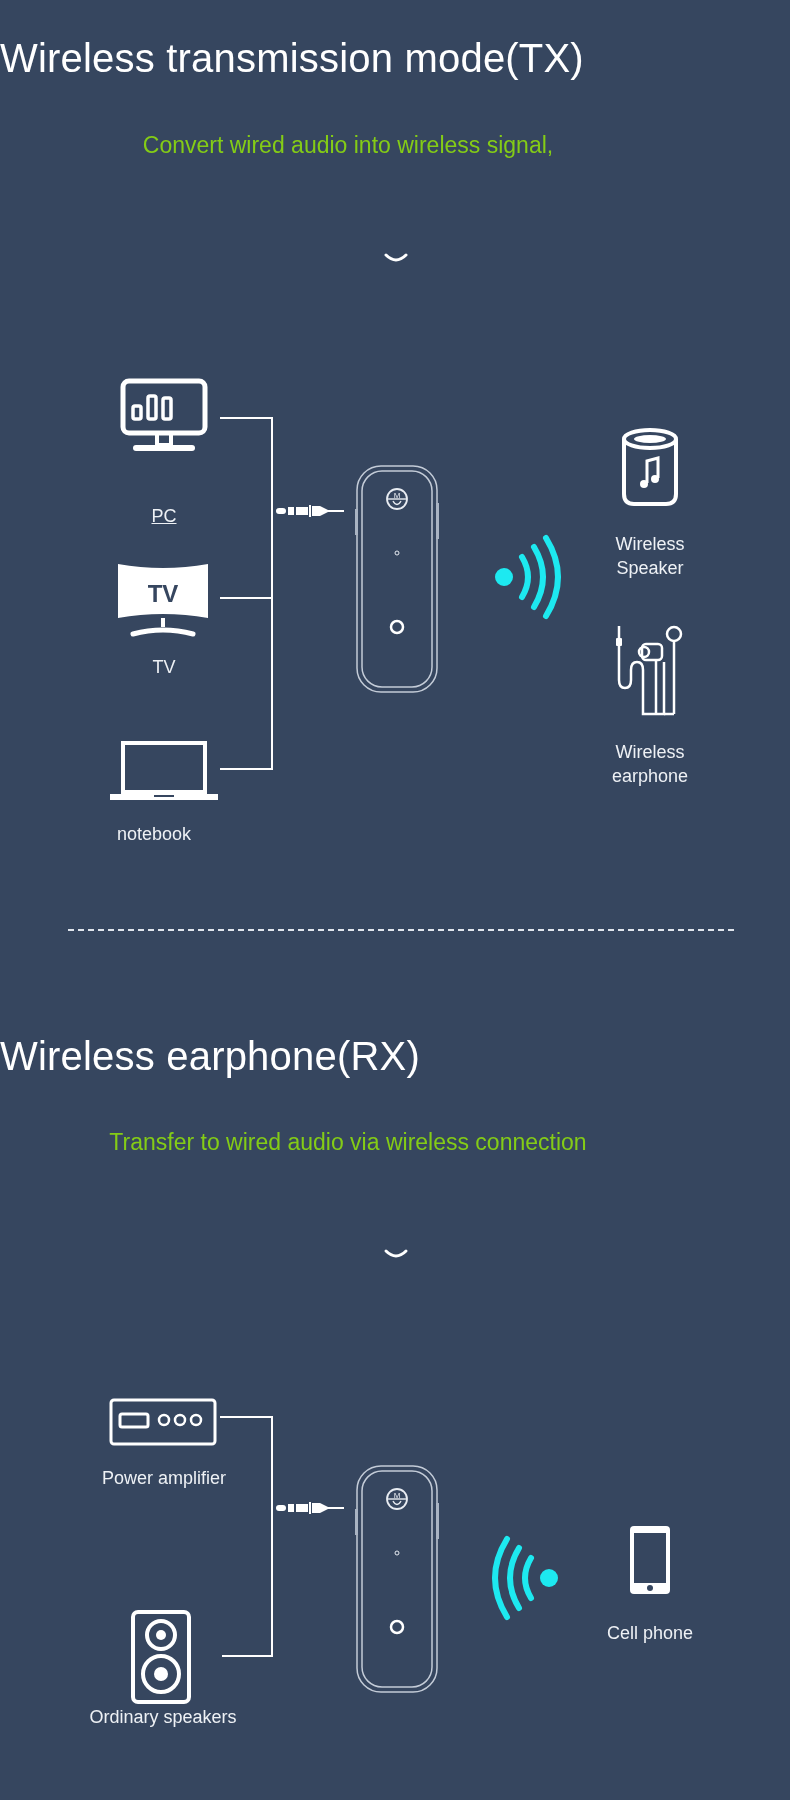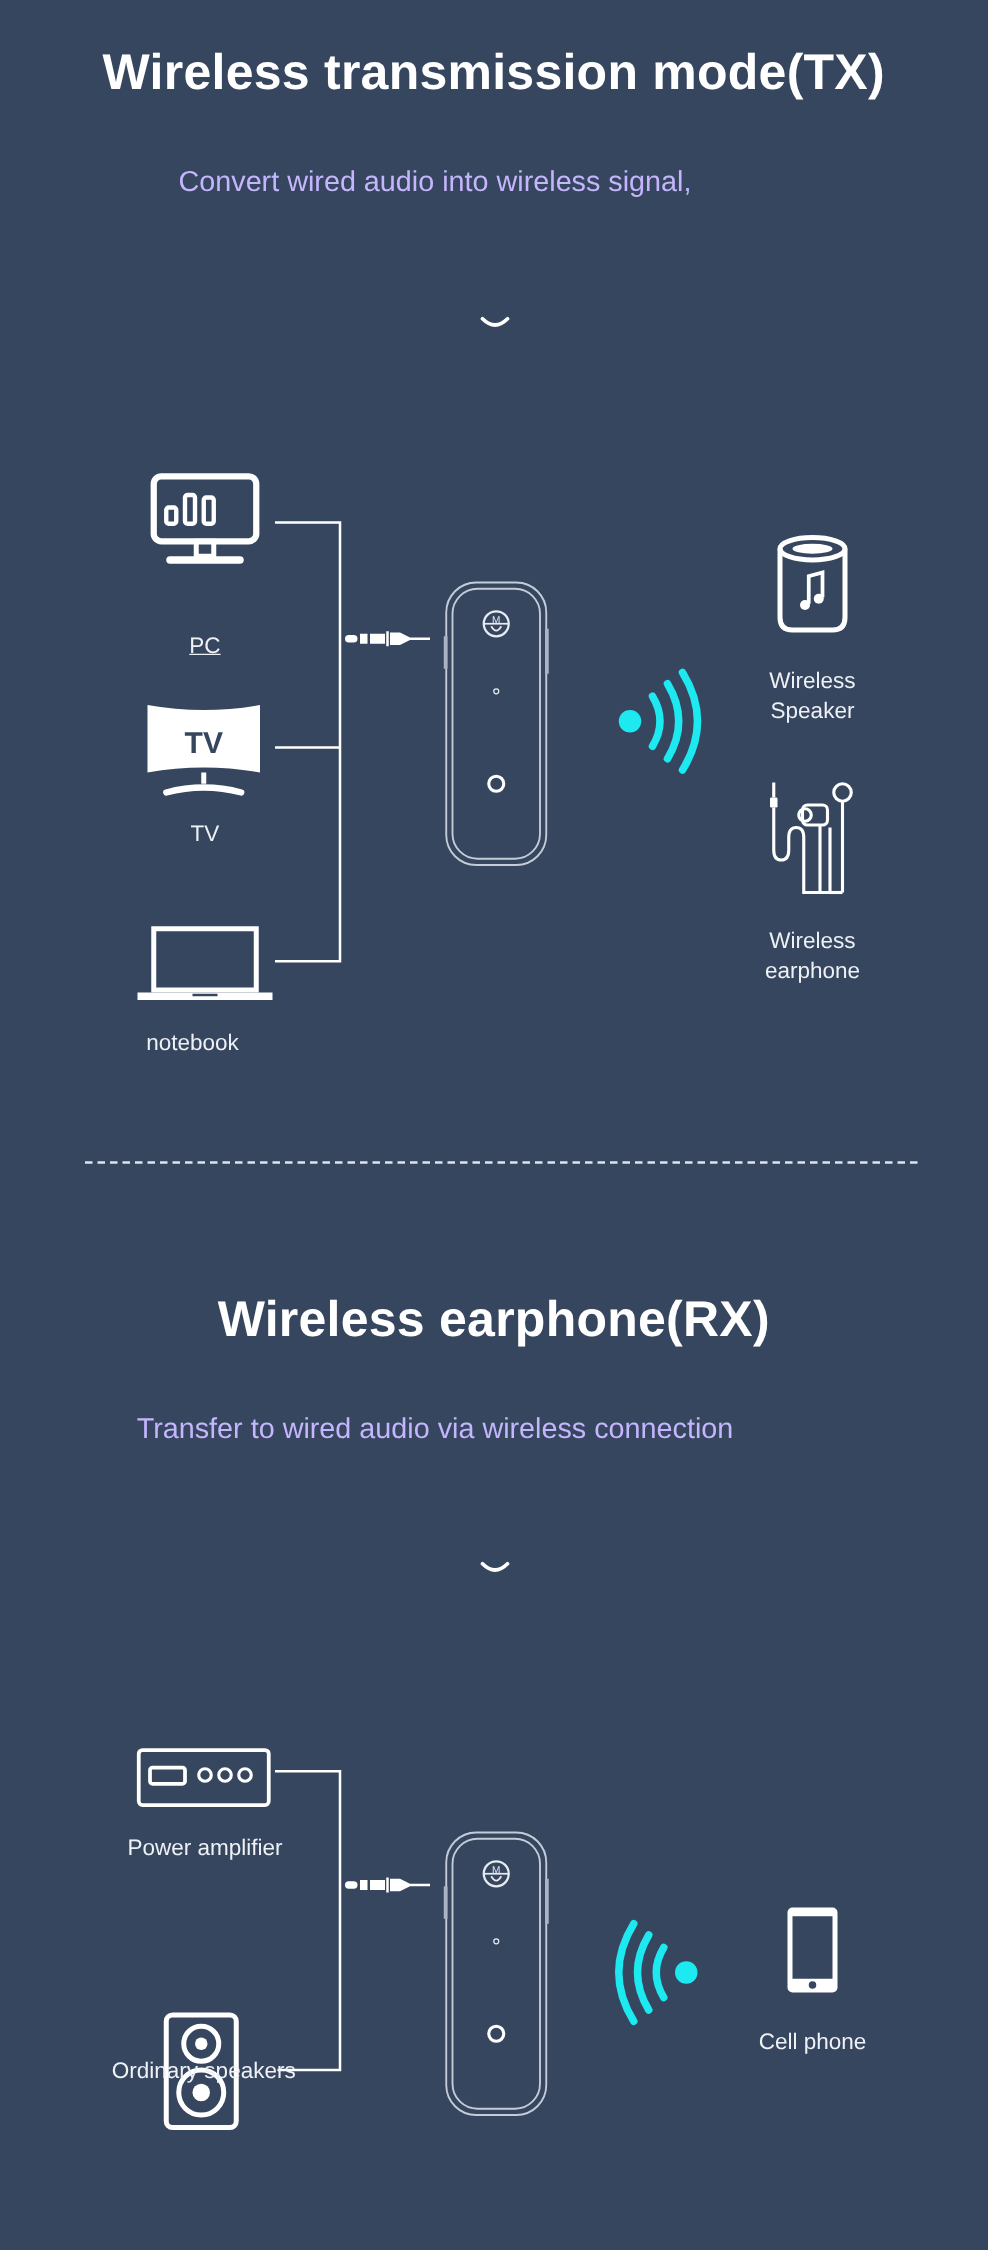--- a/index.html
+++ b/index.html
@@ -3,26 +3,26 @@
 <meta charset="utf-8">
 <style>
   html, body { margin: 0; padding: 0; }
   body {
     width: 790px; height: 1800px; background: #36465f;
     font-family: "Liberation Sans", "DejaVu Sans", sans-serif;
     color: #ffffff; position: relative; overflow: hidden;
   }
   .abs { position: absolute; }
   .title {
-    left: 0; width: 790px; text-align: center;
-    font-size: 40px; font-weight: bold; letter-spacing: 0.2px;
+    left: 0; width: 790px; text-align: left;
+    font-size: 40px; font-weight: normal; letter-spacing: 0.2px;
   }
   .subtitle {
     left: 0; width: 696px; text-align: center;
-    font-size: 23px; line-height: 36px; color: #c4b5fd;
+    font-size: 23px; line-height: 36px; color: #84cc16;
   }
   .label {
     text-align: center; font-size: 18px; line-height: 24px; color: #eef1f5;
     white-space: nowrap;
   }
   .divider {
     left: 68px; width: 666px; height: 0;
     border-top: 2px dashed #dfe4ec;
   }
   svg { display: block; overflow: visible; }
@@ -149,21 +149,21 @@
 </svg>
 <div class="abs label" style="left:84px;width:160px;top:1466px;">Power amplifier</div>
 
 <svg class="abs" style="left:130px;top:1609px;" width="62" height="96" viewBox="0 0 62 96">
   <rect x="3" y="3" width="56" height="90" rx="5" fill="none" stroke="#fff" stroke-width="4"></rect>
   <circle cx="31" cy="26" r="14" fill="none" stroke="#fff" stroke-width="4"></circle>
   <circle cx="31" cy="26" r="5" fill="#fff"></circle>
   <circle cx="31" cy="65" r="18" fill="none" stroke="#fff" stroke-width="4"></circle>
   <circle cx="31" cy="65" r="7" fill="#fff"></circle>
 </svg>
-<div class="abs label" style="left:70px;width:186px;top:1644px;">Ordinary speakers</div>
+<div class="abs label" style="left:70px;width:186px;top:1705px;">Ordinary speakers</div>
 
 <svg class="abs" style="left:276px;top:1499px;" width="70" height="18" viewBox="0 0 70 18">
   <rect x="0" y="6" width="10" height="6" rx="3" fill="#fff"></rect>
   <rect x="12" y="5" width="6" height="8" fill="#fff"></rect>
   <rect x="20" y="5" width="12" height="8" fill="#fff"></rect>
   <rect x="33" y="3" width="2" height="12" fill="#fff"></rect>
   <path d="M36 4 L44 4 L52 8 L52 10 L44 14 L36 14 Z" fill="#fff"></path>
   <rect x="52" y="8" width="16" height="2" fill="#fff"></rect>
 </svg>
 

